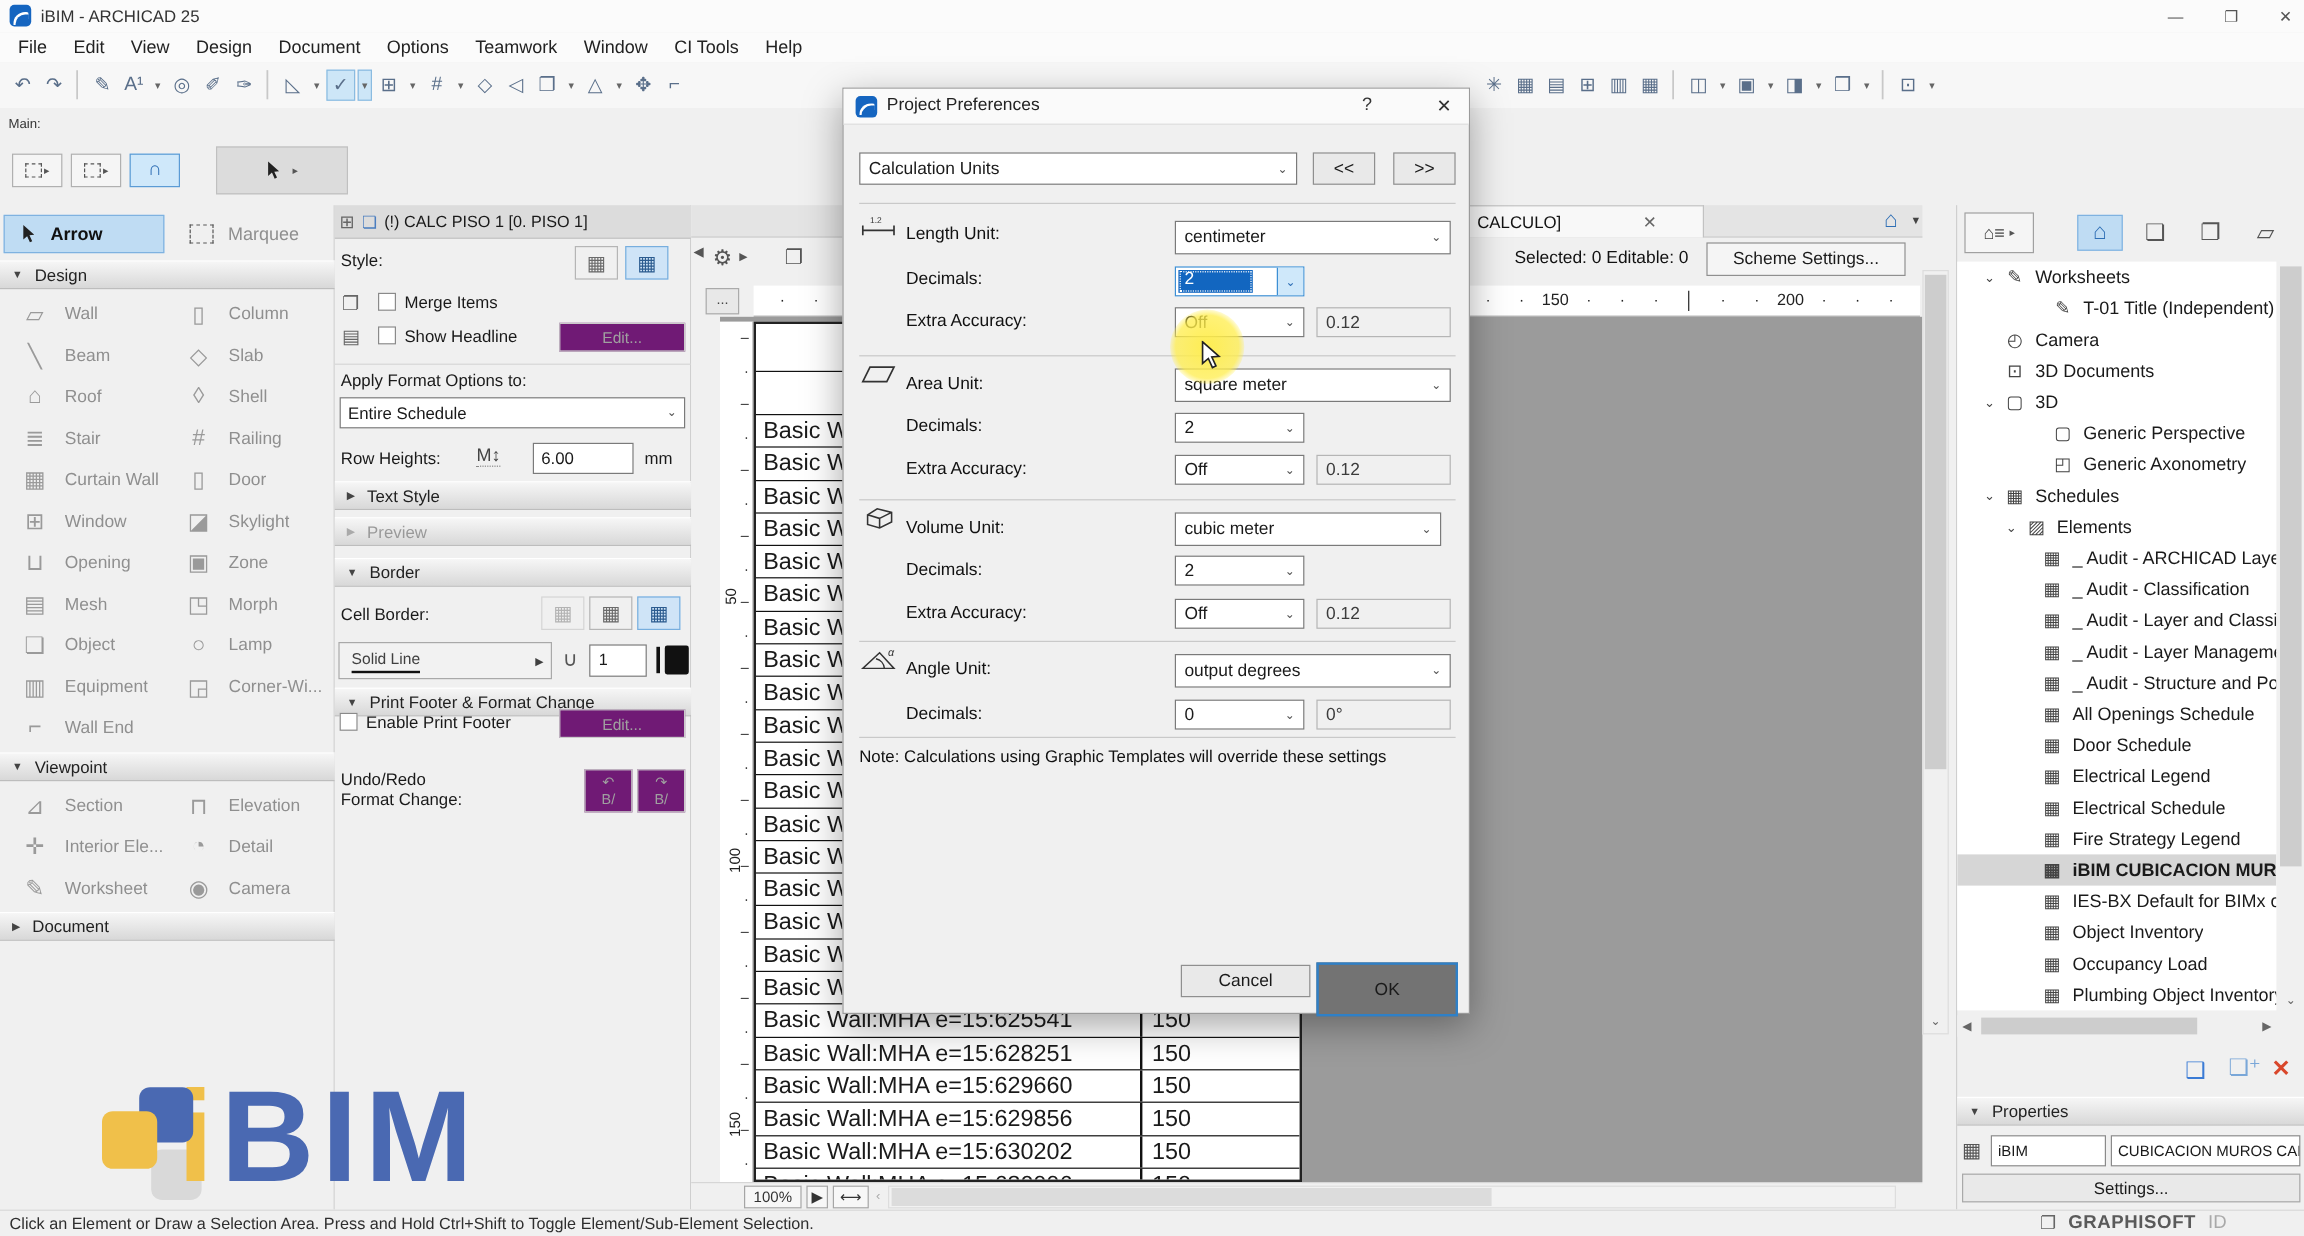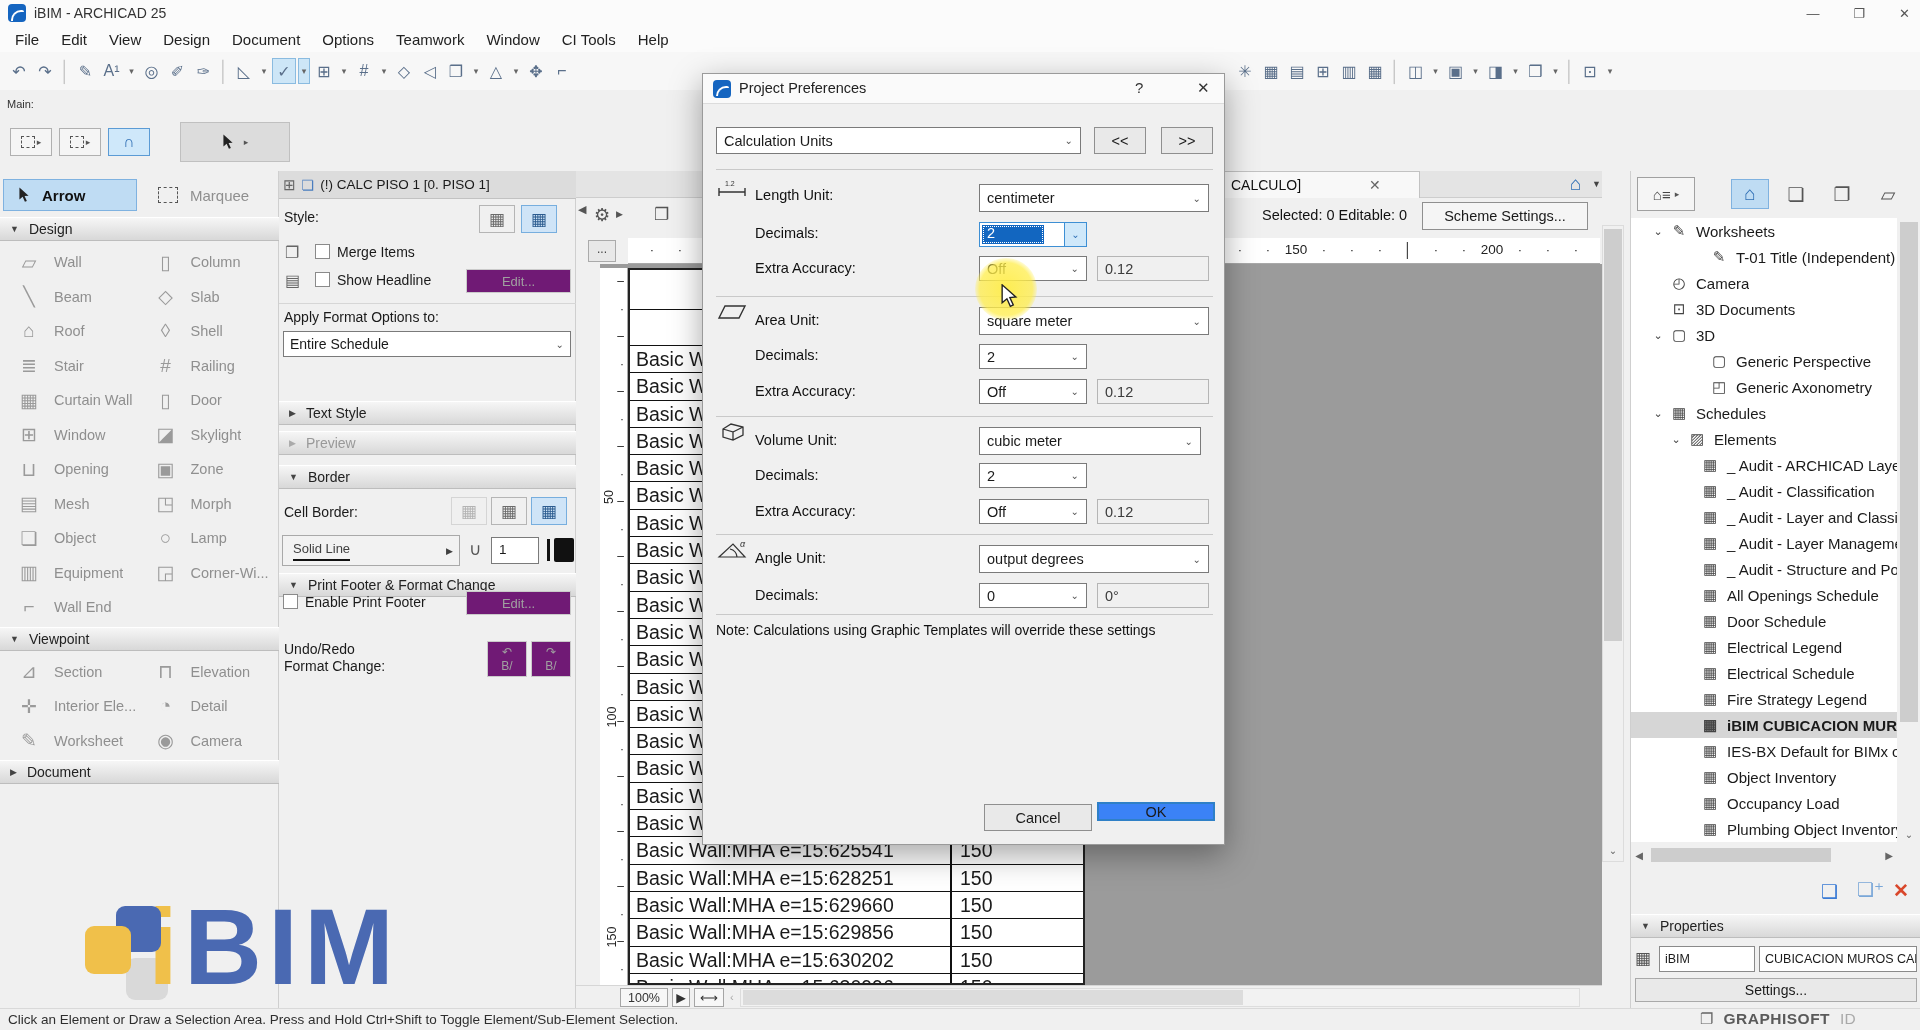--- a/index.html
+++ b/index.html
@@ -146,21 +146,21 @@
   .dcombo { position:absolute; background:#fff; border:1px solid #7a7a7a; display:flex; align-items:center; padding-left:7px; font-size:14.5px; }
   .dcombo .arr { position:absolute; right:7px; font-size:10px; color:#555; }
   .dcombo.sel { border:1px solid #3d8fd4; padding:0; }
   .dcombo.sel .selbox { margin:2px; width:62px; height:19px; background:#1266c0; color:#fff; padding-left:5px; outline:1px dotted #fff; outline-offset:-2px; }
   .dcombo.sel .arrbtn { position:absolute; right:0; top:0; width:22px; height:100%; background:#cfe8fa; border-left:1px solid #3d8fd4; display:flex; align-items:center; justify-content:center; font-size:10px; color:#2f6fb5; }
   .dfield { position:absolute; background:#f0f0f0; border:1px solid #b5b5b5; display:flex; align-items:center; padding-left:7px; font-size:14.5px; color:#3c3c3c; }
   .dhr { position:absolute; left:13px; width:497px; border-top:1px solid #c9c9c9; }
   .dlabel { position:absolute; left:52px; font-size:14.5px; color:#111; }
   .dicon { position:absolute; left:14px; width:30px; height:20px; }
   .dlg-btn { position:absolute; height:27px; border:1px solid #8f8f8f; background:#e9e9e9; display:flex; align-items:center; justify-content:center; font-size:14.5px; }
-  .dlg-btn.primary { border:2px solid #2f80c7; background:#3b82f6; height:19px; }
+  .dlg-btn.primary { border:2px solid #2f80c7; background:#737373; height:45px; }
   
   .cursor-hl { position:absolute; left:975px; top:258px; width:62px; height:62px; border-radius:50%; z-index:60;
     background:radial-gradient(circle, rgba(255,237,74,.95) 0%, rgba(255,237,74,.75) 60%, rgba(255,237,74,0) 75%); }
   .cursor-arrow { position:absolute; left:1000px; top:284px; z-index:61; }
 </style>
 </head>
 <body>
 
 <div class="titlebar">
   <span class="t-logo"></span>
@@ -453,20 +453,26 @@
     <span class="abs" style="left:58px;top:3px;">Show Headline</span>
     <span class="small-btn disabled abs" style="left:187px;top:0;width:105px;height:24px;">Edit...</span>
   </div>
   <div class="abs" style="left:0;top:132px;width:297px;border-top:1px solid #d6d6d6;"></div>
   <div class="fp-sec" style="top:138px;">
     <span class="abs" style="left:5px;top:0;">Apply Format Options to:</span>
   </div>
   <div class="combo abs" style="left:4px;top:160px;width:288px;height:26px;">
     <span>Entire Schedule</span>
     <span class="arr">⌄</span>
+  </div>
+  <div class="fp-sec" style="top:198px;height:28px;">
+    <span class="abs" style="left:5px;top:5px;">Row Heights:</span>
+    <span class="abs" style="left:118px;top:2px;font-size:15px;color:#444;border-bottom:1px dotted #888;">M↕</span>
+    <span class="abs" style="left:165px;top:0;width:84px;height:26px;background:#fff;border:1px solid #7a7a7a;padding:4px 0 0 6px;">6.00</span>
+    <span class="abs" style="left:258px;top:5px;">mm</span>
   </div>
   <div class="sec-head abs" style="top:230px;width:297px;">
     <span class="tri">▶</span>
     <span>Text Style</span>
   </div>
   <div class="sec-head abs" style="top:260px;width:297px;color:#999;">
     <span class="tri" style="color:#aaa;">▶</span>
     <span style="color:#999;">Preview</span>
   </div>
   <div class="sec-head abs" style="top:294px;width:297px;">

